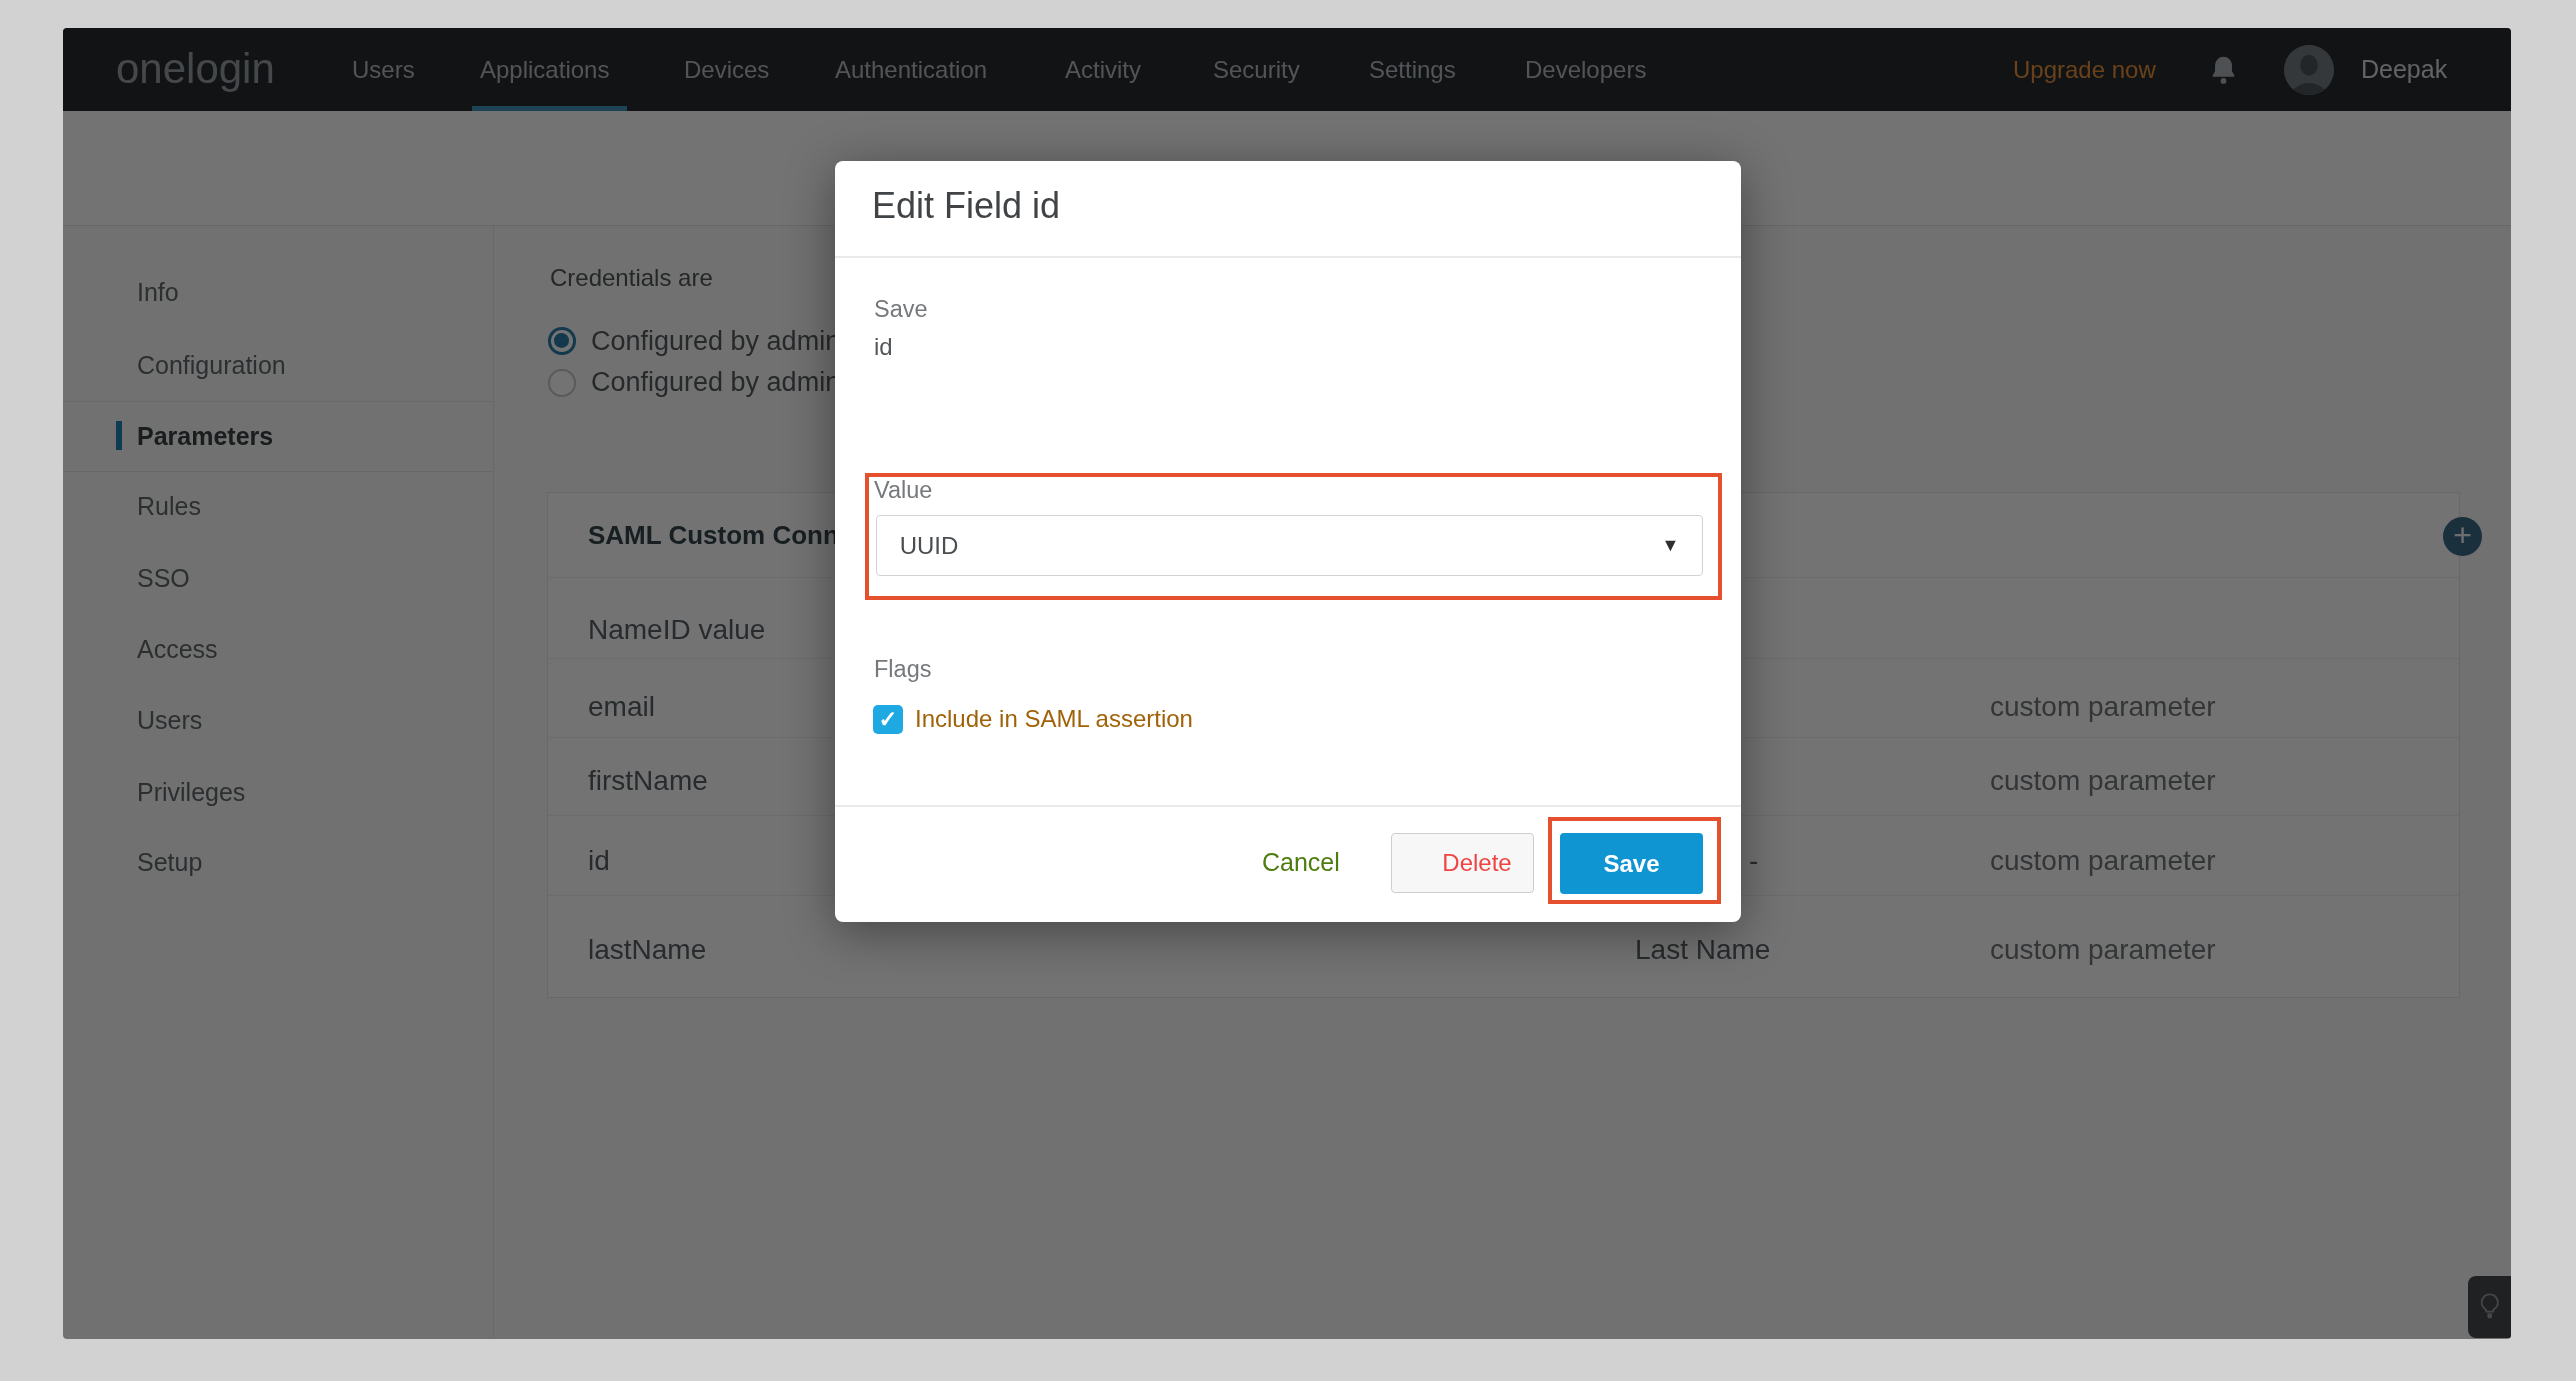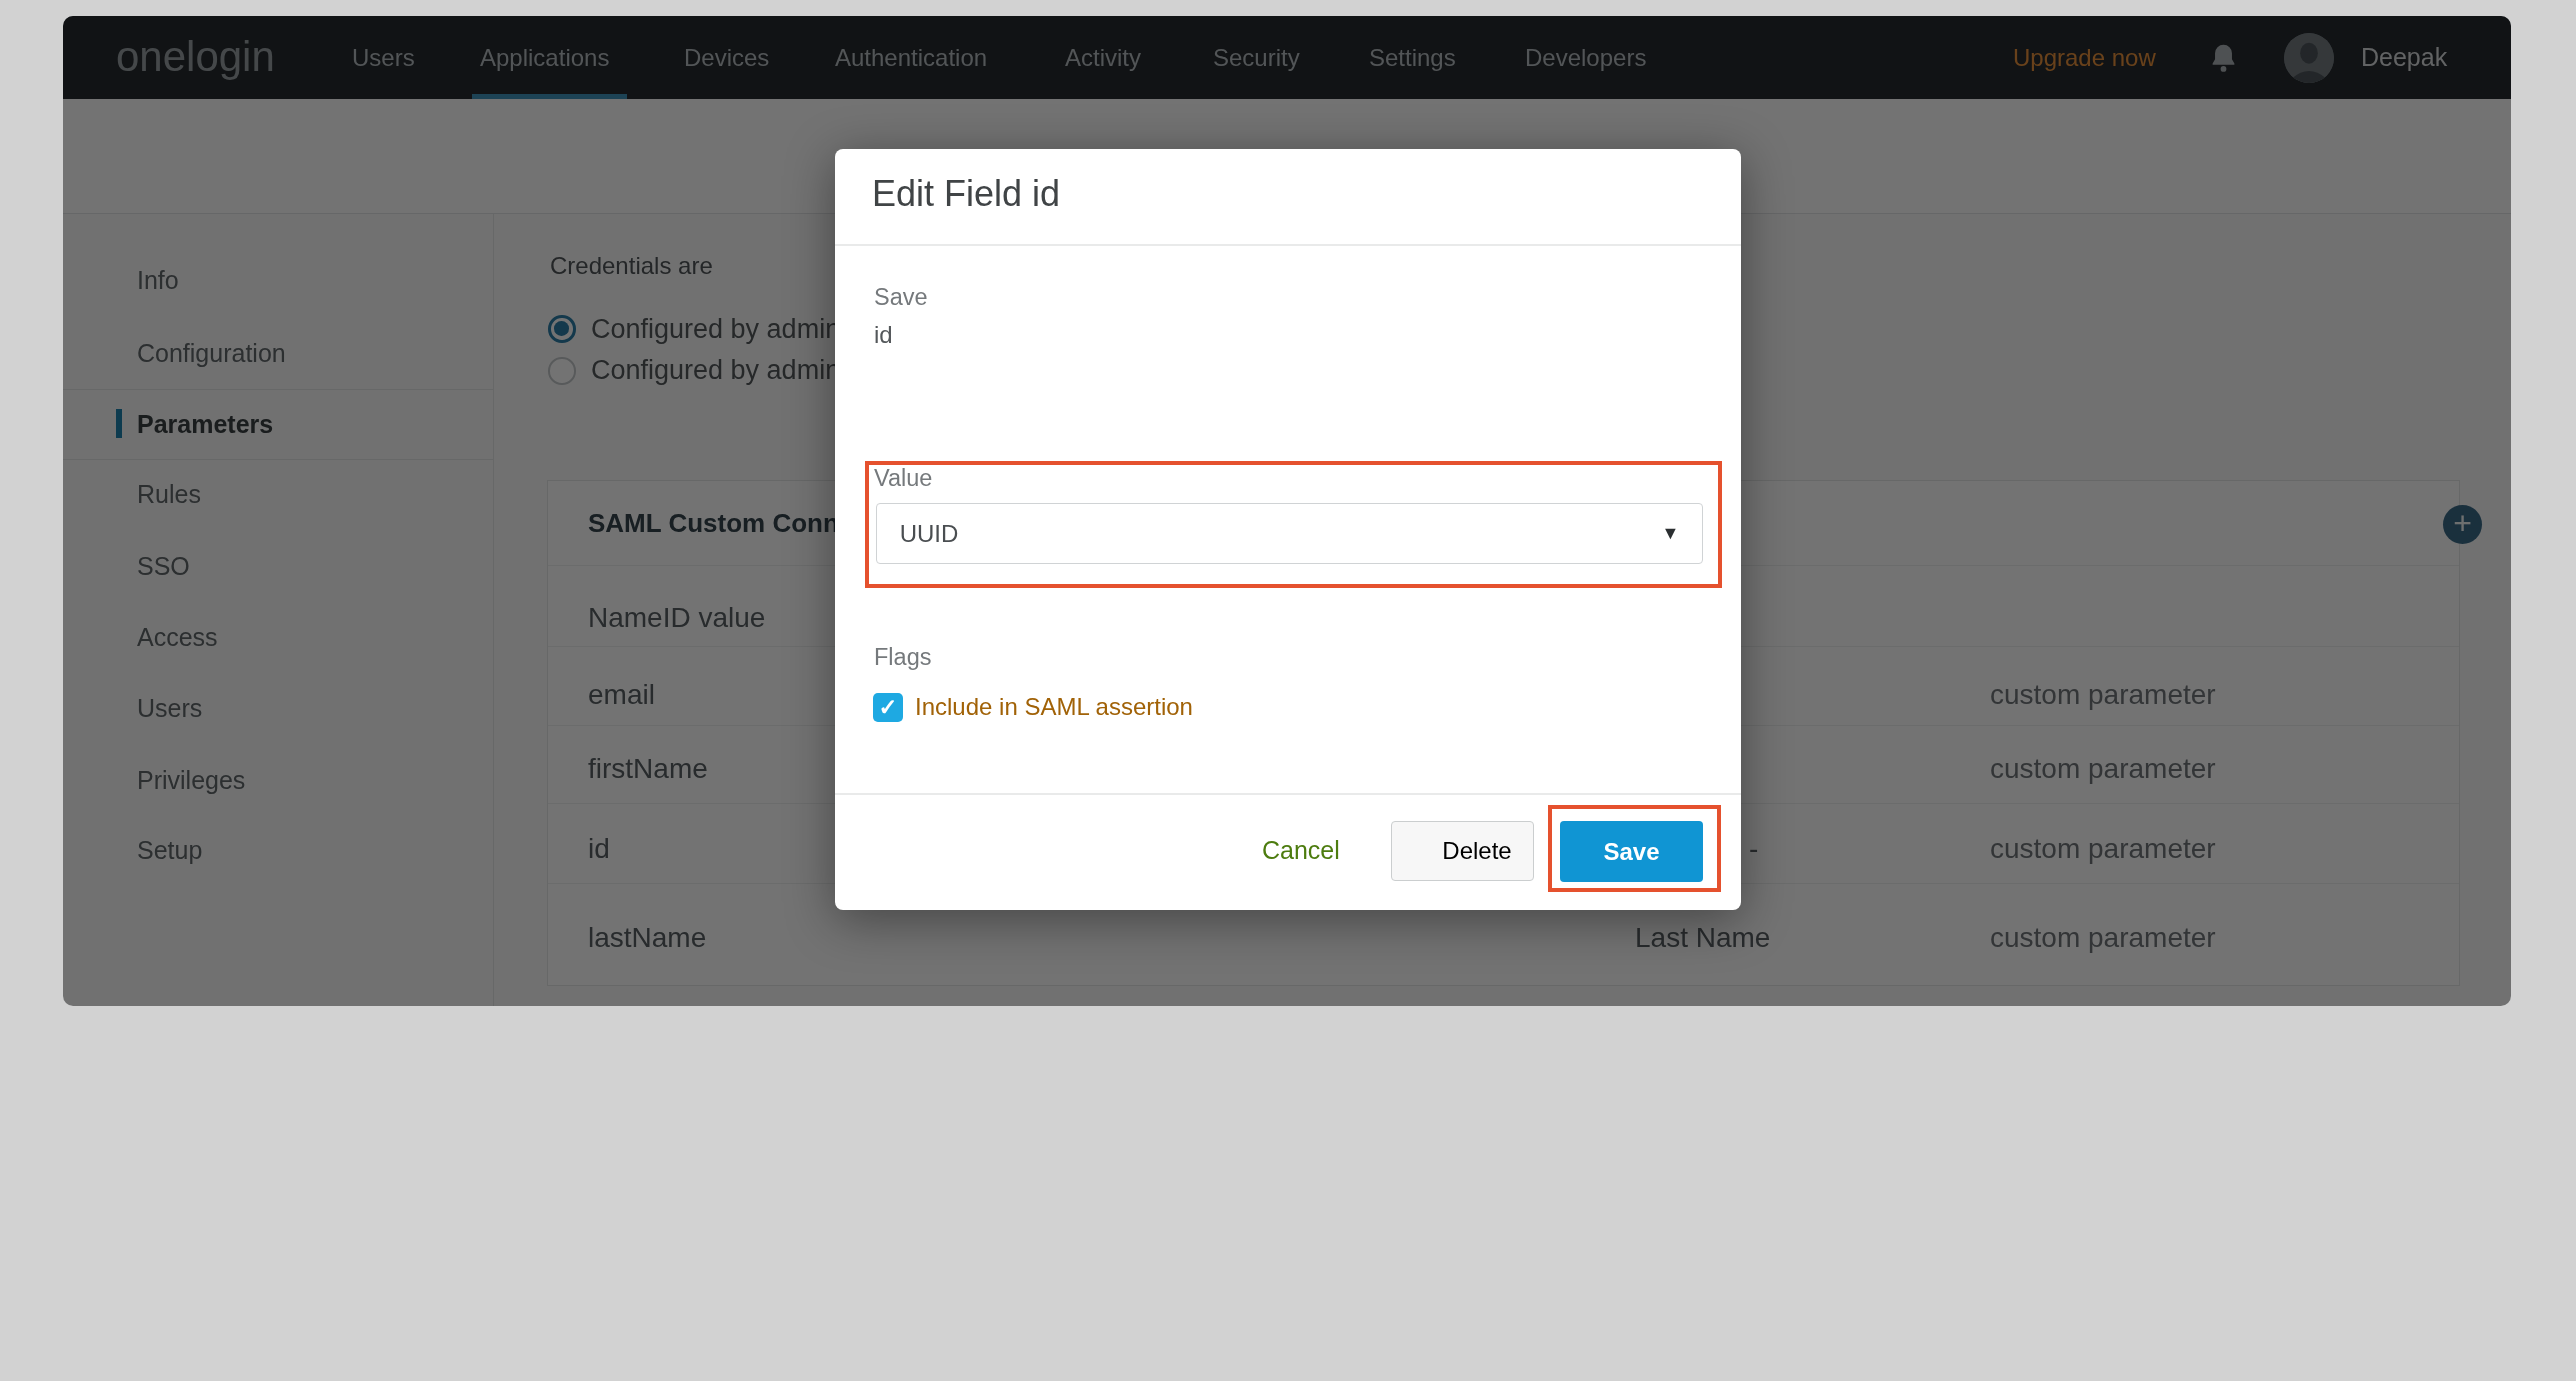--- a/index.html
+++ b/index.html
@@ -1,18 +1,18 @@
 <!DOCTYPE html>
 <html style="font-size:13px"><head>
 <meta charset="utf-8">
 <style>
   * { margin:0; padding:0; box-sizing:border-box; }
   html,body { width:2576px; height:1381px; background:#d2d2d2; font-family:"Liberation Sans", sans-serif; }
-  .app { position:absolute; left:63px; top:16px; width:2448px; height:990px;
-         border-radius:10px; overflow:hidden; background:#fafbfb; }
+  .app { position:absolute; left:63px; top:28px; width:2448px; height:1311px;
+         border-radius:4px; overflow:hidden; background:#fafbfb; }
   
   .navbar { position:absolute; left:0; top:0; width:100%; height:83px; background:#262b2f; z-index:2; }
   .logo { position:absolute; left:53px; top:0; height:83px; line-height:81px; font-size:42px;
           font-weight:500; letter-spacing:0px; color:#9aa1a5; }
   .nav-item { position:absolute; top:0; height:83px; line-height:83px; font-size:24px; color:#b6bcc0; cursor:pointer; }
   .nav-underline { position:absolute; left:409px; top:78px; width:155px; height:4.9px; background:#4296bd; }
   .upgrade { position:absolute; left:1950px; top:0; height:83px; line-height:83px; font-size:24px; font-weight:500; color:#e8913c; cursor:pointer; }
   .bell { position:absolute; left:2146px; top:26px; width:29px; height:32px; cursor:pointer; }
   .avatar { position:absolute; left:2221px; top:17px; width:50px; height:50px; border-radius:50%;
             background:#757d82; overflow:hidden; cursor:pointer; }
@@ -69,21 +69,21 @@
   .dropdown { position:absolute; left:41px; top:354px; width:827px; height:61px; background:#fff;
               border:1.6px solid #d0d3d5; border-radius:4px; font-size:24px; color:#4a4e51;
               display:flex; align-items:center; padding:0 22.7px; cursor:pointer; }
   .dropdown .dd-caret { margin-left:auto; font-size:18px; color:#2b2f31; }
   .checkbox { position:absolute; left:38px; top:544px; width:30px; height:29px; background:#1ea9e2;
               border-radius:4.9px; color:#fff; font-size:22.7px; font-weight:bold; text-align:center; line-height:29px; cursor:pointer; }
   .chk-label { position:absolute; left:80px; top:542px; height:32px; line-height:32px; font-size:24px; color:#a16207; }
   .btn-cancel { position:absolute; left:427px; top:687px; background:none; border:none; font-size:25px;
                 font-weight:500; color:#4d7c0f; font-family:inherit; cursor:pointer; }
   .btn-delete { position:absolute; left:556px; top:672px; width:143px; height:60px; background:#f7f7f7;
-                border:1.6px solid #cbcecf; border-radius:4px; font-size:24px; color:#000000; font-family:inherit; cursor:pointer;padding-left:29px; }
+                border:1.6px solid #cbcecf; border-radius:4px; font-size:24px; color:#ef4444; font-family:inherit; cursor:pointer;padding-left:29px; }
   .btn-save { position:absolute; left:725px; top:672px; width:143px; height:61px; background:#1095d3;
               border:none; border-radius:4px; font-size:24px; font-weight:bold; color:#ffffff; font-family:inherit; cursor:pointer; }
 </style>
 </head>
 <body>
 
 <div class="app">
 
   <div class="navbar">
     <div class="logo">onelogin</div>

